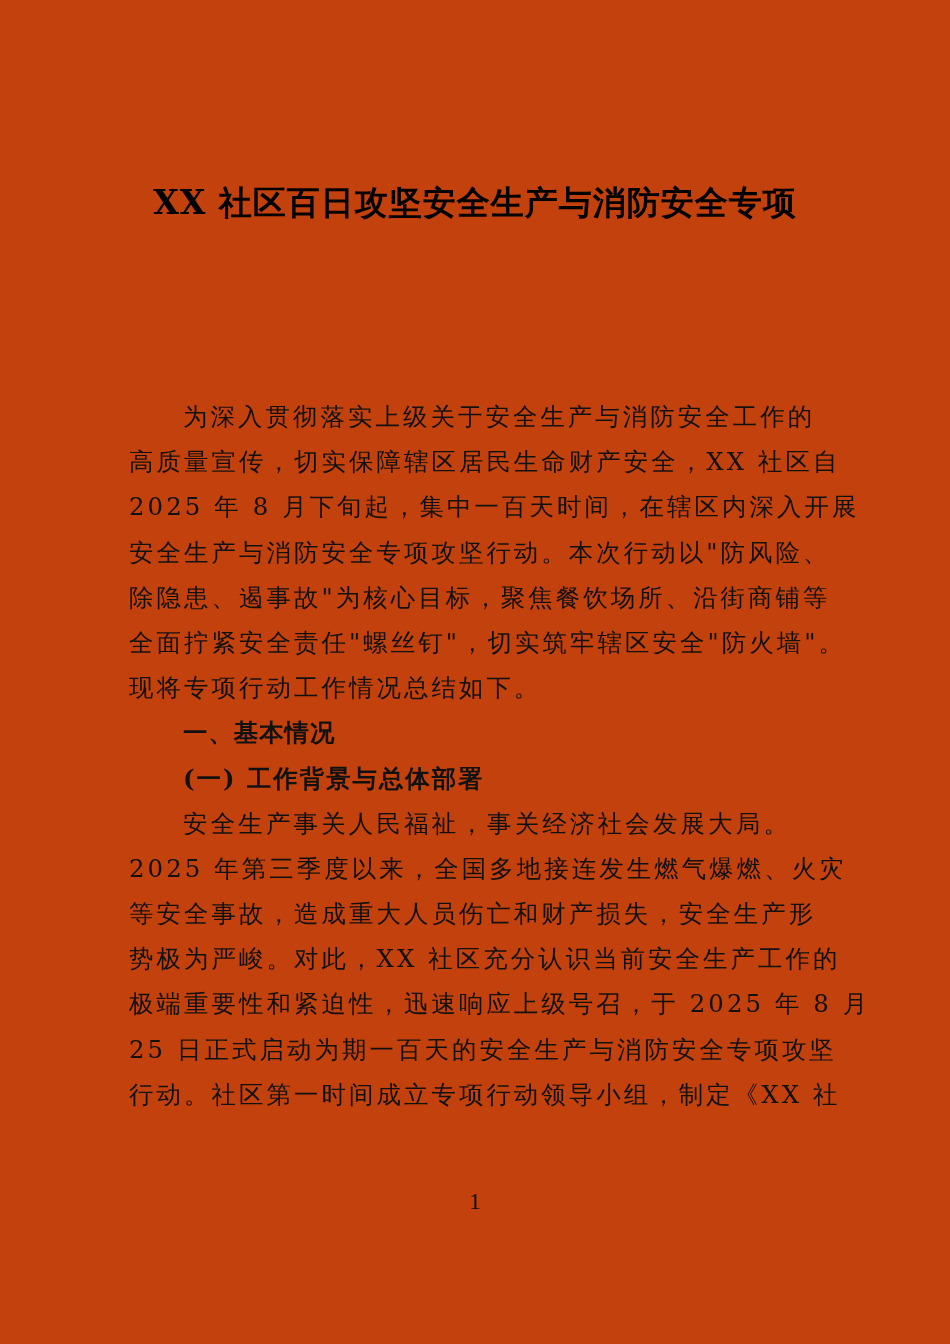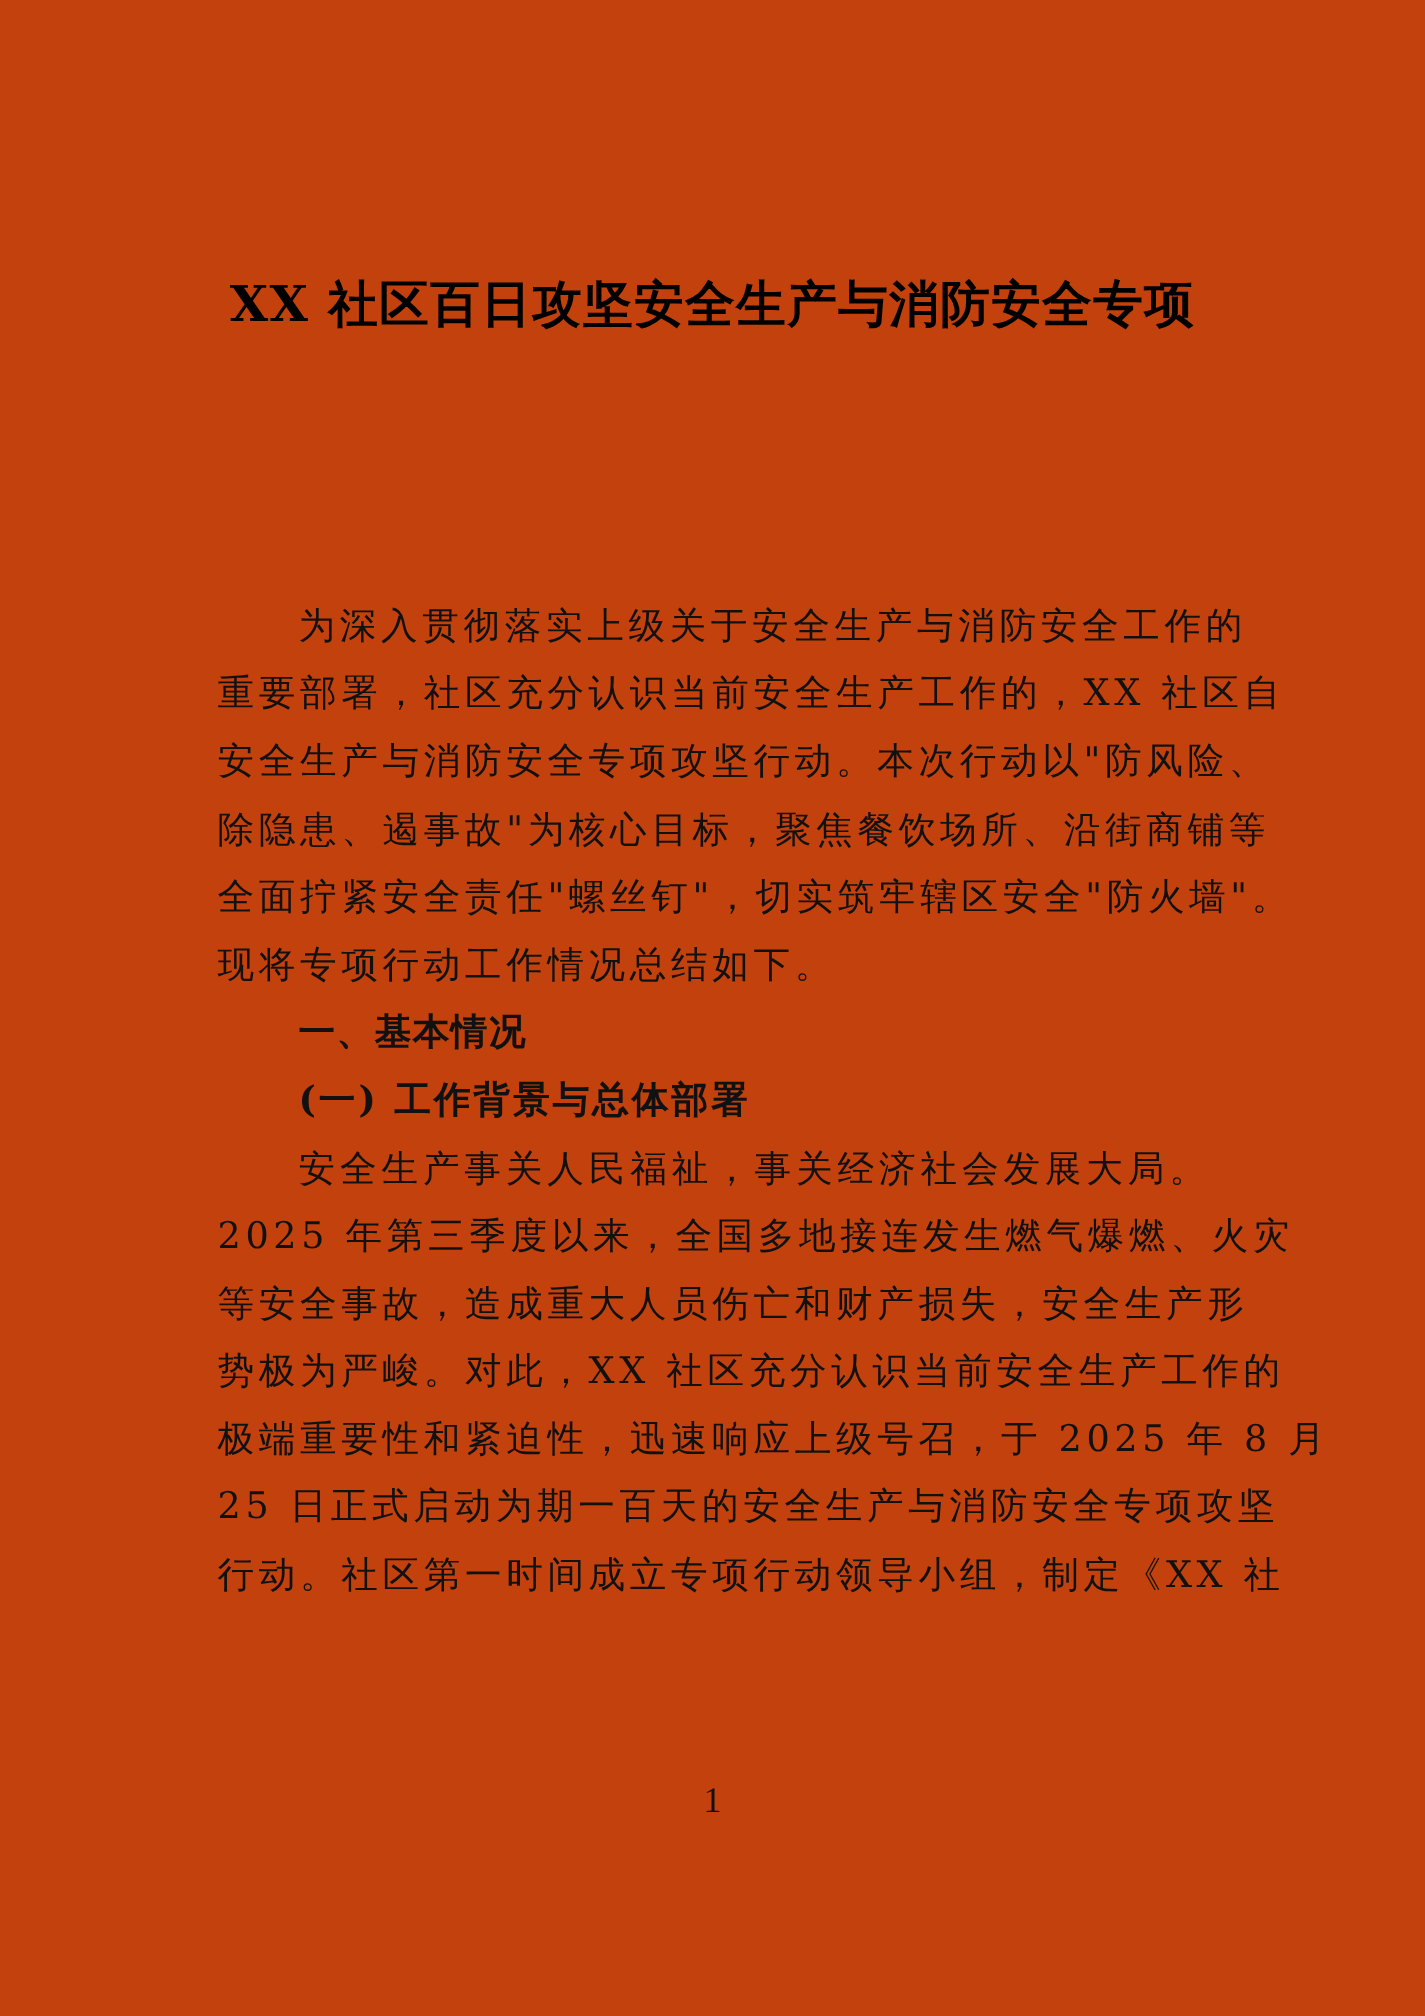--- a/index.html
+++ b/index.html
@@ -4,40 +4,41 @@
 <style>
   html, body { margin: 0; padding: 0; background: #ffffff; }
   body { width: 950px; height: 1344px; position: relative; overflow: hidden;
          font-family: "DejaVu Serif", "Liberation Serif", serif; color: #111111; }
   .page { position: absolute; left: 0; top: 0; width: 950px; height: 1344px; background: #c2410c; }
   .title { position: absolute; left: 140px; width: 670px; text-align: center;
            font-family: "DejaVu Serif", "Liberation Serif", serif; font-weight: bold;
            font-size: 33px; line-height: 70px; letter-spacing: 1px; color: #000; }
   .title.l1 { top: 168px; }
   .title.l2 { top: 226px; }
-  .body { position: absolute; left: 145px; top: 394px; width: 662px;
+  .body { position: absolute; left: 129px; top: 394px; width: 662px;
           font-size: 24.4px; line-height: 45.2px; letter-spacing: 3.1px;
           text-align: justify; text-align-last: left; }
   .line { display: block; white-space: nowrap; height: 45.2px; text-align: justify; text-align-last: justify; }
   .line.last { text-align-last: left; }
   .indent { padding-left: 54px; }
   .h1 { font-family: "DejaVu Sans", "Liberation Sans", sans-serif; font-weight: bold; letter-spacing: 1px; padding-left: 54px; text-align-last: left; }
   .h2 { padding-left: 54px; letter-spacing: 2px; text-align-last: left; font-weight: bold; }
   .pagenum { position: absolute; left: 0; width: 950px; top: 1188px; text-align: center;
              font-family: "Liberation Serif", "DejaVu Serif", serif; font-size: 24px; }
 </style>
 </head>
 <body>
 
 <div class="page">
   <div class="title l1">XX 社区百日攻坚安全生产与消防安全专项</div>
 
   <div class="body">
     <span class="line indent">为深入贯彻落实上级关于安全生产与消防安全工作的</span>
-    <span class="line">重要部署，社区充分认识当前安全生产工作的，XX 社区自</span>
+    <span class="line">高质量宣传，切实保障辖区居民生命财产安全，XX 社区自</span>
+    <span class="line">2025 年 8 月下旬起，集中一百天时间，在辖区内深入开展</span>
     <span class="line">安全生产与消防安全专项攻坚行动。本次行动以"防风险、</span>
     <span class="line">除隐患、遏事故"为核心目标，聚焦餐饮场所、沿街商铺等</span>
     <span class="line">全面拧紧安全责任"螺丝钉"，切实筑牢辖区安全"防火墙"。</span>
     <span class="line last">现将专项行动工作情况总结如下。</span>
     <span class="line last h1">一、基本情况</span>
     <span class="line last h2">(一) 工作背景与总体部署</span>
     <span class="line indent">安全生产事关人民福祉，事关经济社会发展大局。</span>
     <span class="line">2025 年第三季度以来，全国多地接连发生燃气爆燃、火灾</span>
     <span class="line">等安全事故，造成重大人员伤亡和财产损失，安全生产形</span>
     <span class="line">势极为严峻。对此，XX 社区充分认识当前安全生产工作的</span>

